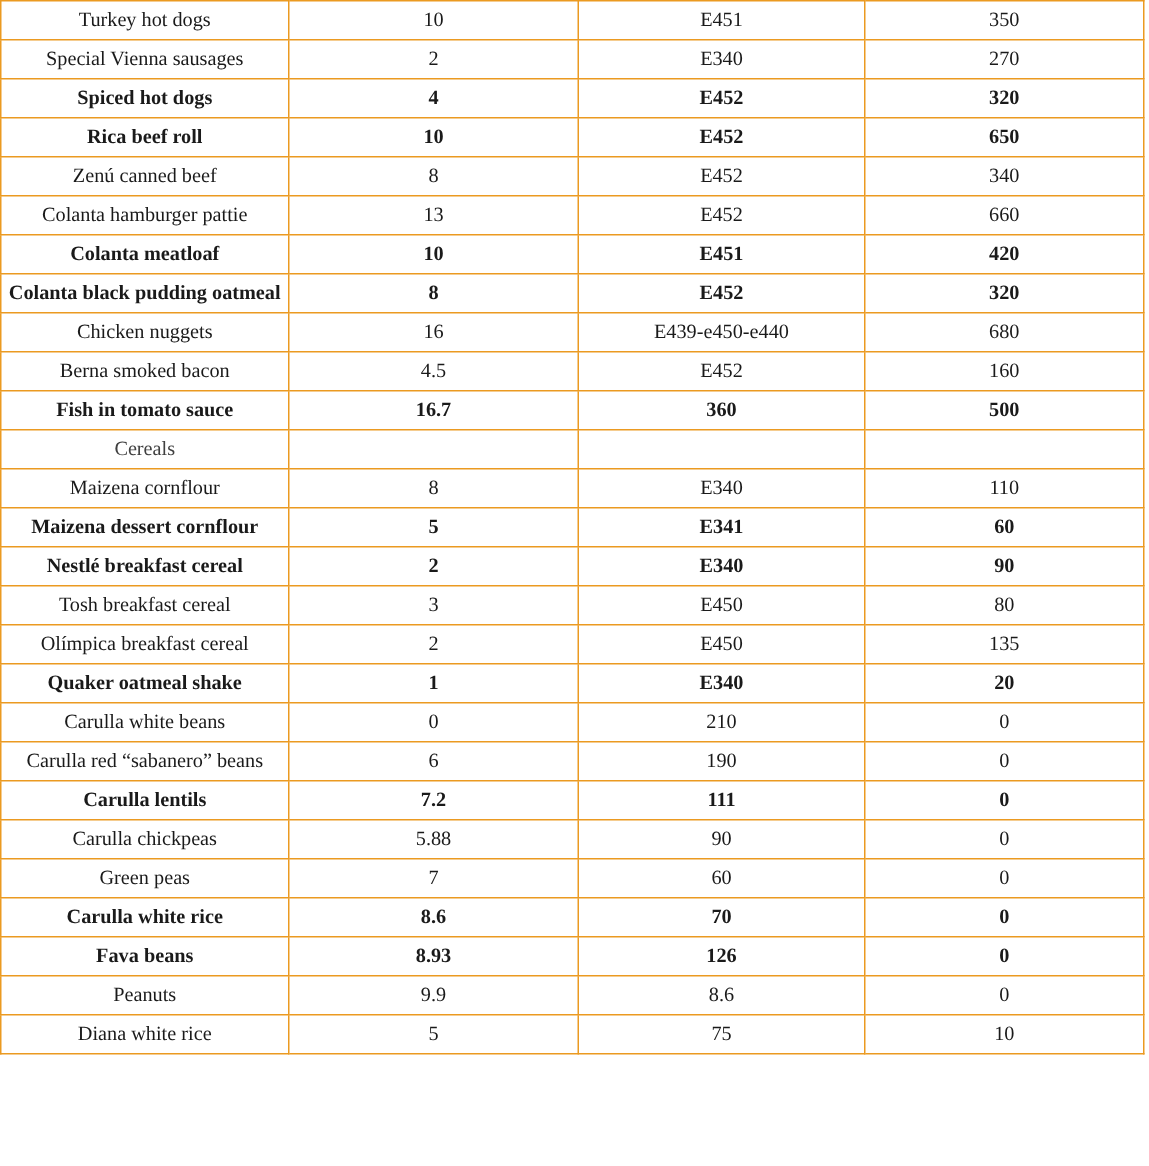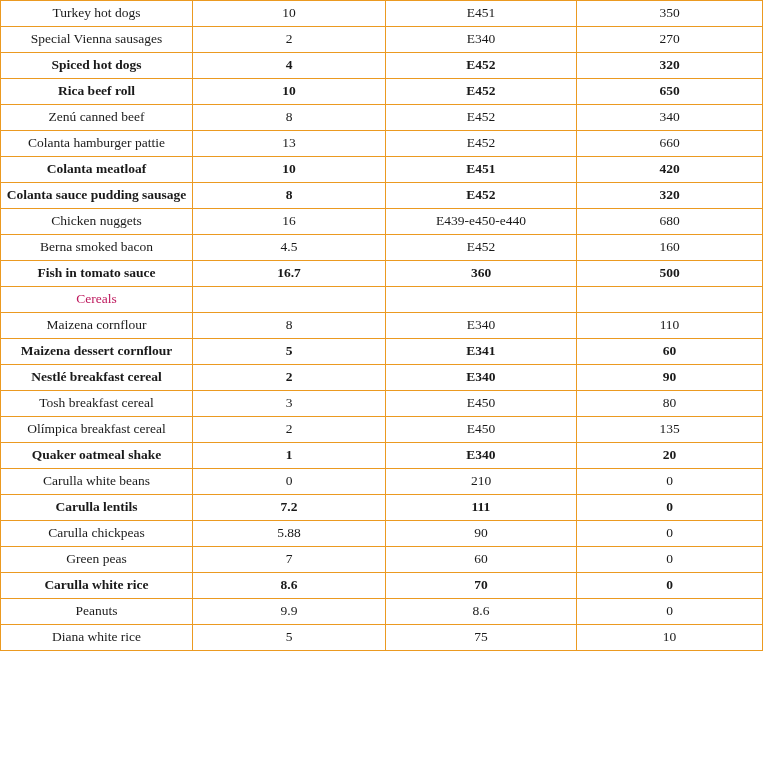--- a/index.html
+++ b/index.html
@@ -40,21 +40,21 @@
     border-top: 1.4px solid #eb9a21;
     border-bottom: 1.4px solid #eb9a21;
   }
   
   tr.top-orange > td { border-top-color: #eb9a21; }
   tr.top-dark   > td { border-top-color: #111111; font-weight: bold; }
   tr.bot-orange > td { border-bottom-color: #eb9a21; }
   tr.bot-dark   > td { border-bottom-color: #111111; }
 
   tr.section-row > td {
-    color: #be185d;
+    color: #404040;
     font-size: 13.5px;
   }
   tr.section-row > td.blank { color: transparent; }
   td.cell-name { }
 </style>
 </head>
 <body>
 
 <table id="food-additives-table">
   <colgroup>
@@ -100,21 +100,21 @@
         <td class="cell-code">E452</td>
         <td class="cell-amount">660</td>
       </tr>
       <tr class="top-dark bot-dark data-row">
         <td class="cell-name">Colanta meatloaf</td>
         <td class="cell-qty">10</td>
         <td class="cell-code">E451</td>
         <td class="cell-amount">420</td>
       </tr>
       <tr class="top-dark bot-orange data-row">
-        <td class="cell-name">Colanta sauce pudding sausage</td>
+        <td class="cell-name">Colanta black pudding oatmeal</td>
         <td class="cell-qty">8</td>
         <td class="cell-code">E452</td>
         <td class="cell-amount">320</td>
       </tr>
       <tr class="top-orange bot-orange data-row">
         <td class="cell-name">Chicken nuggets</td>
         <td class="cell-qty">16</td>
         <td class="cell-code">E439-e450-e440</td>
         <td class="cell-amount">680</td>
       </tr>
@@ -171,20 +171,26 @@
         <td class="cell-qty">1</td>
         <td class="cell-code">E340</td>
         <td class="cell-amount">20</td>
       </tr>
       <tr class="top-orange bot-orange data-row">
         <td class="cell-name">Carulla white beans</td>
         <td class="cell-qty">0</td>
         <td class="cell-code">210</td>
         <td class="cell-amount">0</td>
       </tr>
+      <tr class="top-orange bot-dark data-row">
+        <td class="cell-name">Carulla red “sabanero” beans</td>
+        <td class="cell-qty">6</td>
+        <td class="cell-code">190</td>
+        <td class="cell-amount">0</td>
+      </tr>
       <tr class="top-dark bot-orange data-row">
         <td class="cell-name">Carulla lentils</td>
         <td class="cell-qty">7.2</td>
         <td class="cell-code">111</td>
         <td class="cell-amount">0</td>
       </tr>
       <tr class="top-orange bot-orange data-row">
         <td class="cell-name">Carulla chickpeas</td>
         <td class="cell-qty">5.88</td>
         <td class="cell-code">90</td>
@@ -193,20 +199,26 @@
       <tr class="top-orange bot-dark data-row">
         <td class="cell-name">Green peas</td>
         <td class="cell-qty">7</td>
         <td class="cell-code">60</td>
         <td class="cell-amount">0</td>
       </tr>
       <tr class="top-dark bot-dark data-row">
         <td class="cell-name">Carulla white rice</td>
         <td class="cell-qty">8.6</td>
         <td class="cell-code">70</td>
+        <td class="cell-amount">0</td>
+      </tr>
+      <tr class="top-dark bot-orange data-row">
+        <td class="cell-name">Fava beans</td>
+        <td class="cell-qty">8.93</td>
+        <td class="cell-code">126</td>
         <td class="cell-amount">0</td>
       </tr>
       <tr class="top-orange bot-orange data-row">
         <td class="cell-name">Peanuts</td>
         <td class="cell-qty">9.9</td>
         <td class="cell-code">8.6</td>
         <td class="cell-amount">0</td>
       </tr>
       <tr class="top-orange bot-dark data-row">
         <td class="cell-name">Diana white rice</td>

